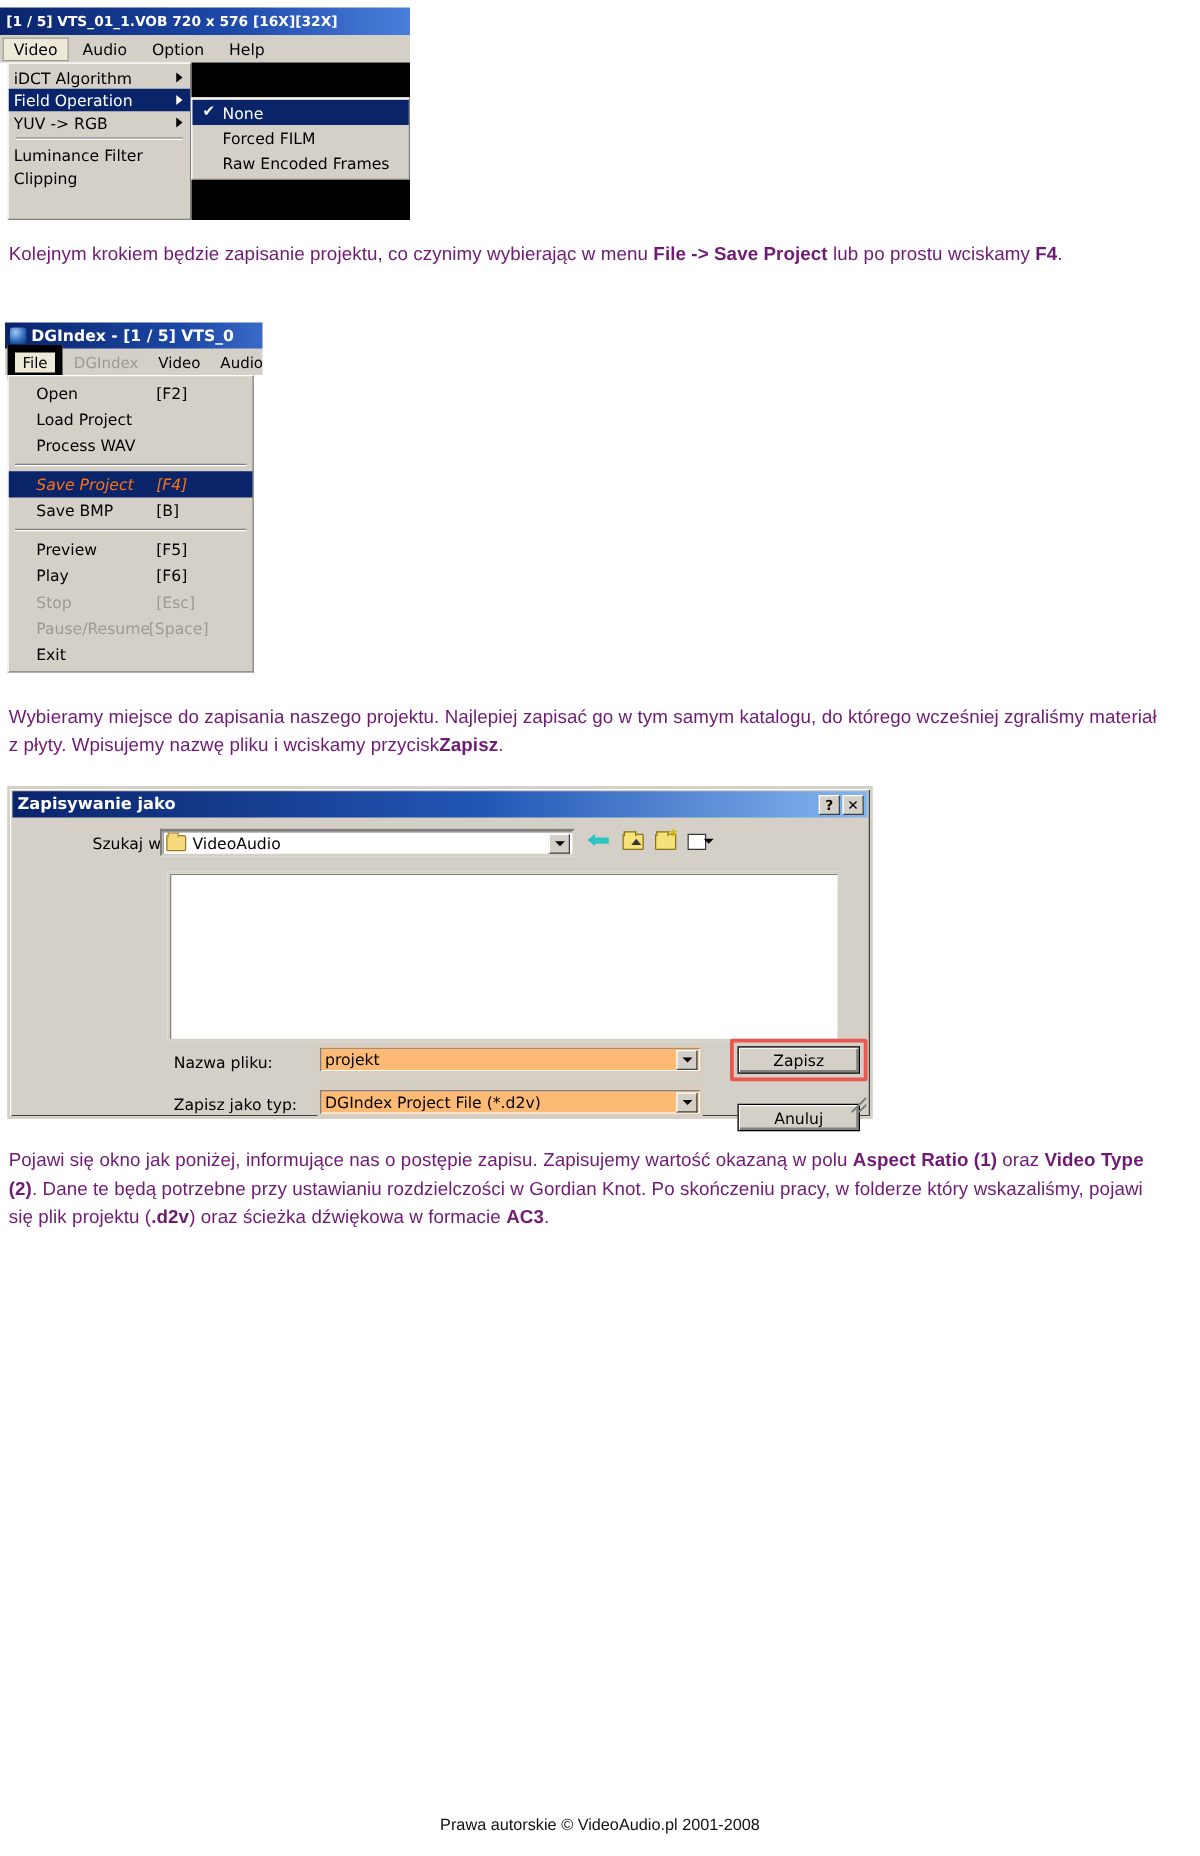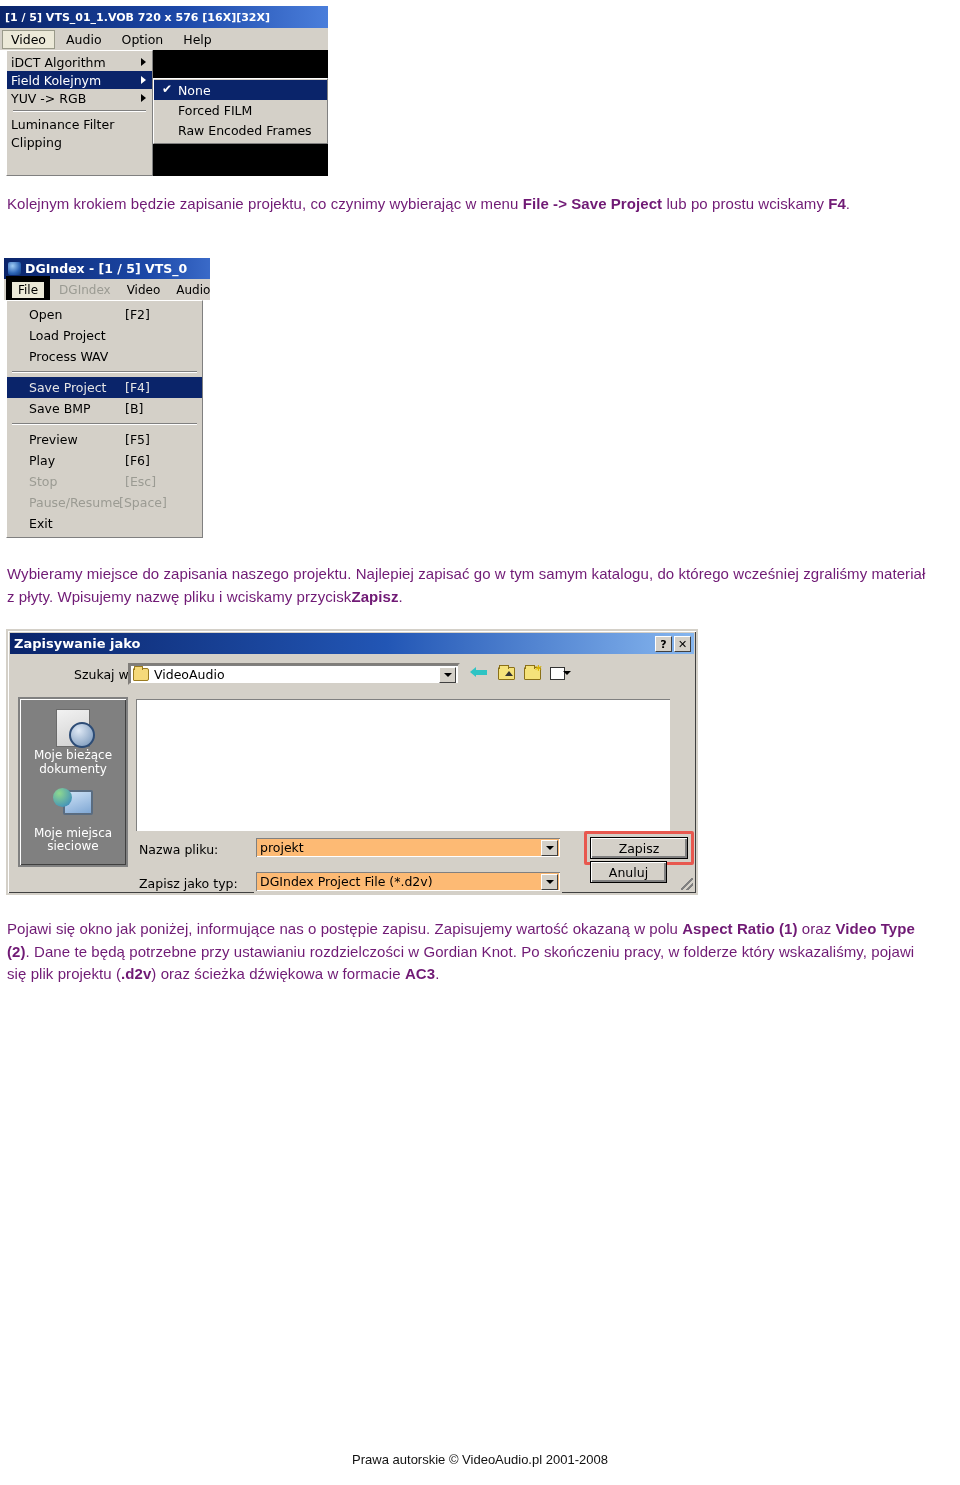--- a/index.html
+++ b/index.html
@@ -89,21 +89,21 @@
   .fm-menubar .mi{ padding:2px 7px; margin-left:2px; }
   .fm-menubar .mi.active{ background:#ece9d8; border:6px solid #000000; padding:1px 6px; }
   .fm-menubar .mi.dis{ color:#9b9b93; }
 
   .fm-dropdown{
     position:absolute; left:2px; top:42px; width:197px; height:238px;
     background:#d4d0c8; border:1px solid #808080; border-top-color:#fff; border-left-color:#fff;
     font-size:12.5px; color:#000; padding:3px 0;
   }
   .fm-row{ height:21px; display:flex; align-items:center; padding-left:22px; position:relative; }
-  .fm-row.sel{ background:#0a246a; color:#e5e5e5; }
+  .fm-row.sel{ background:#0a246a; color:#f97316;font-style:italic; }
   .fm-row.dis{ color:#9b9b93; }
   .fm-key{ position:absolute; left:118px; }
   .fm-sep{ height:1px; margin:4px 5px; border-top:1px solid #808080; border-bottom:1px solid #ffffff; }
 
   
   .shot-save{
     position:absolute; left:6px; top:629px; width:692px; height:266px;
     background:#d4d0c8;
     border:2px solid #d4d0c8;
     box-shadow:inset 1px 1px 0 #ffffff, inset -1px -1px 0 #404040;
@@ -258,21 +258,21 @@
 
   <div class="vm-black" style="left:153px;top:46px;width:175px;height:28px;"></div>
   <div class="vm-black" style="left:153px;top:140px;width:175px;height:32px;"></div>
 
   <div class="vm-dropdown">
     <div class="vm-row">
       <span>iDCT Algorithm</span>
       <i class="vm-arrow"></i>
     </div>
     <div class="vm-row sel">
-      <span>Field Kolejnym</span>
+      <span>Field Operation</span>
       <i class="vm-arrow"></i>
     </div>
     <div class="vm-row">
       <span>YUV -&gt; RGB</span>
       <i class="vm-arrow"></i>
     </div>
     <div class="vm-sep"></div>
     <div class="vm-row">
       <span>Luminance Filter</span>
     </div>
@@ -379,40 +379,20 @@
   <div class="sv-toolbar">
     <span class="ti ti-back"></span>
     <span class="ti ti-folderup"></span>
     <span class="ti ti-newfolder"></span>
     <span class="ti ti-views">
         <i></i>
         <b></b>
       </span>
   </div>
 
-  <div class="sv-sidebar">
-    <div class="sb-item">
-      <div class="sb-icon">
-          <span class="ic-docs"></span>
-        </div>
-      <div class="sb-lbl">
-        <span>Moje bieżące</span><br>
-        <span>dokumenty</span>
-      </div>
-    </div>
-    <div class="sb-item">
-      <div class="sb-icon">
-          <span class="ic-net"></span>
-        </div>
-      <div class="sb-lbl">
-        <span>Moje miejsca</span><br>
-        <span>sieciowe</span>
-      </div>
-    </div>
-  </div>
 
   <div class="sv-filelist"></div>
 
   <div class="sv-lbl" style="left:131px; top:211px;">Nazwa pliku:</div>
   <div class="sv-field" style="left:246px; top:205px; width:308px; height:23px;">
     <span>projekt</span>
     <span class="sv-combo-arrow">
         <i></i>
       </span>
   </div>
@@ -420,21 +400,21 @@
   <div class="sv-lbl" style="left:131px; top:245px;">Zapisz jako typ:</div>
   <div class="sv-field" style="left:246px; top:239px; width:308px; height:23px;">
     <span>DGIndex Project File (*.d2v)</span>
     <span class="sv-combo-arrow">
         <i></i>
       </span>
   </div>
 
   <div class="sv-highlight" style="left:576px; top:200px; width:110px; height:34px;"></div>
   <div class="sv-btn" style="left:582px; top:206px; width:98px; height:22px;">Zapisz</div>
-  <div class="sv-btn" style="left:582px; top:230px; width:77px; height:22px;">Anuluj</div>
+  <div class="sv-btn" style="left:582px; top:252px; width:98px; height:22px;">Anuluj</div>
 
   <div class="sv-grip"></div>
 </div>
 
 <div class="doc-text" style="left:7px; top:918px; width:930px;">
   <span>Pojawi się okno jak poniżej, informujące nas o postępie zapisu. Zapisujemy wartość okazaną w polu </span><b>Aspect Ratio (1)</b><span> oraz </span><b>Video Type (2)</b><span>. Dane te będą potrzebne przy ustawianiu rozdzielczości w Gordian Knot. Po skończeniu pracy, w folderze który wskazaliśmy, pojawi się plik projektu (</span><b>.d2v</b><span>) oraz ścieżka dźwiękowa w formacie </span><b>AC3</b><span>.</span>
 </div>
 
 <div class="footer">Prawa autorskie © VideoAudio.pl 2001-2008</div>
 

